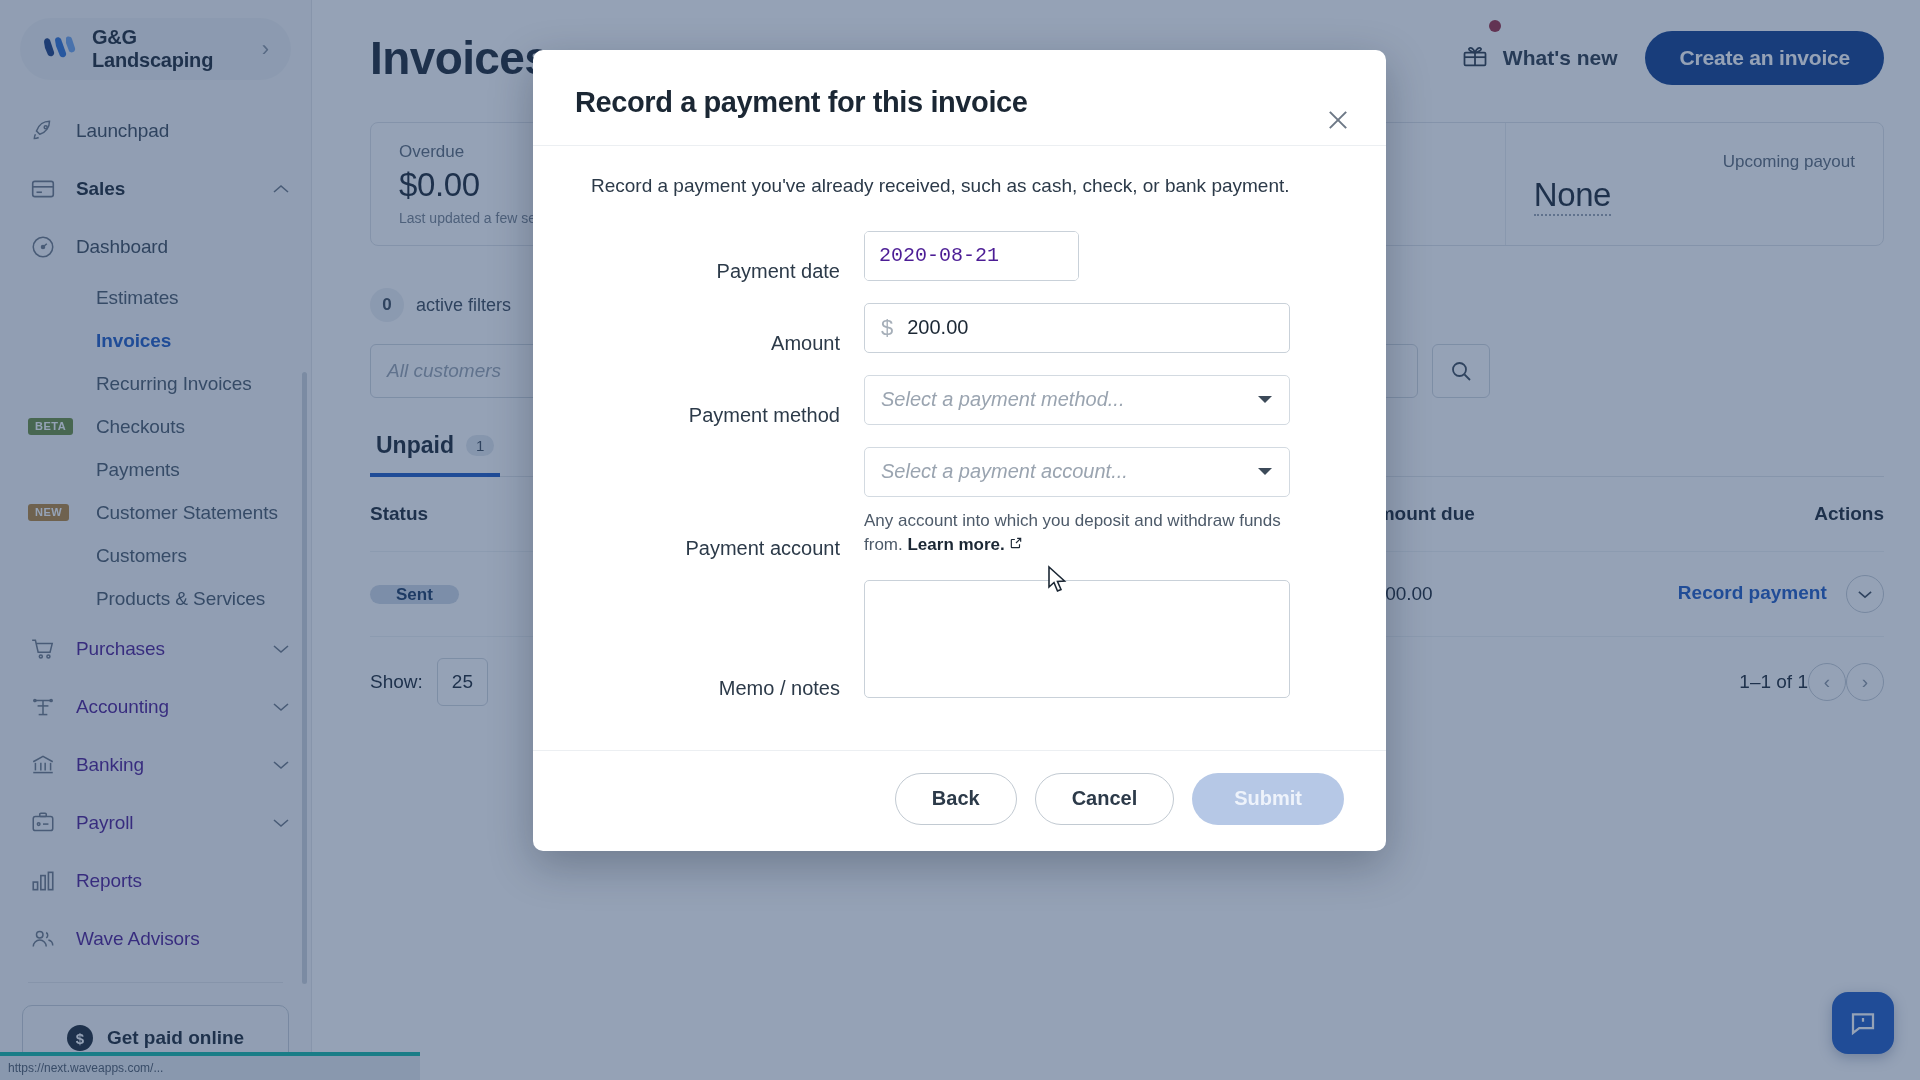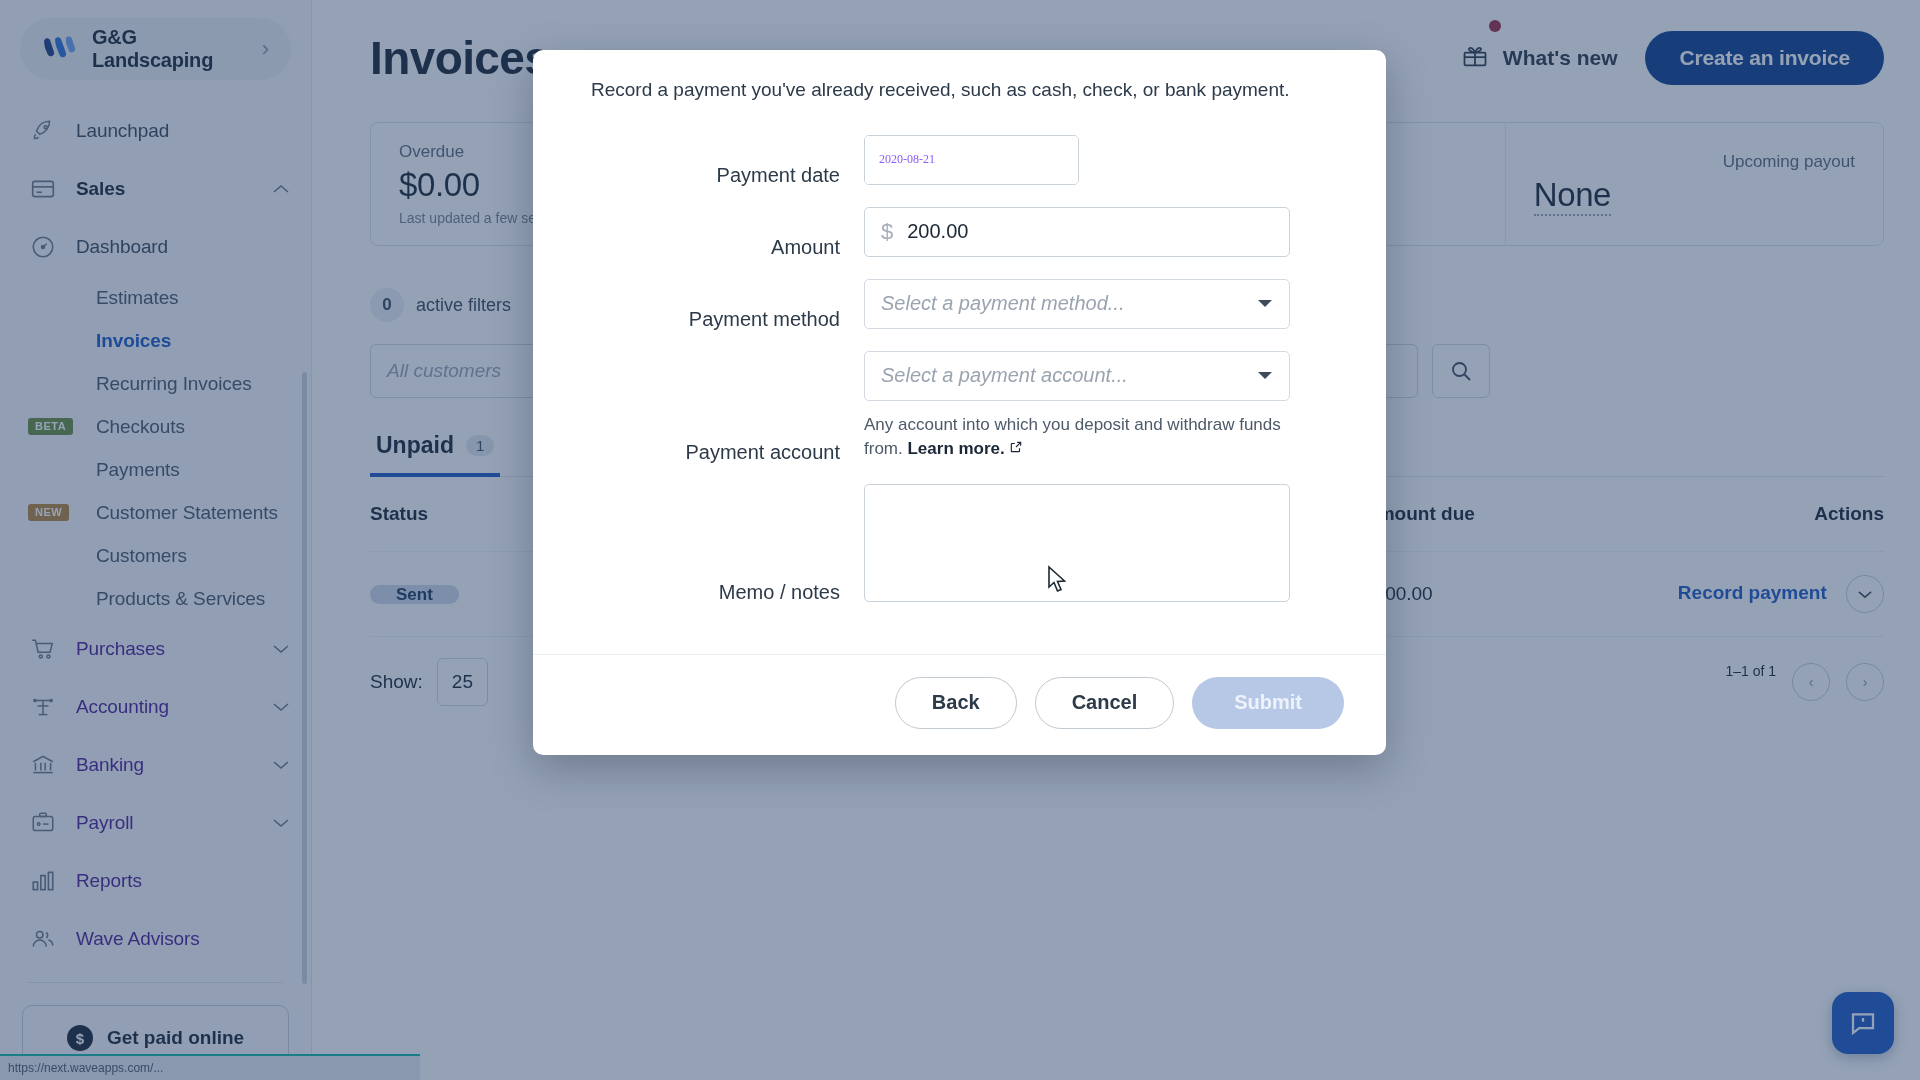--- a/index.html
+++ b/index.html
@@ -131,21 +131,21 @@
   .c-actions { width: 290px; text-align:right; }
   .chip-sent { background:#cfd9e6; color:#1b3a63; border-radius: 16px; padding: 0 26px; font-size:17px; font-weight:700; }
   .link-action { color:#1f5bc4; font-weight:700; cursor:pointer; }
   .caret-btn { width: 38px; height:38px; border-radius:50%; border:1px solid #c6cdd5; display:inline-flex;
                align-items:center; justify-content:center; margin-left: 14px; color:#3c4a59; cursor:pointer;}
 
   .foot-row { display:flex; align-items:center; height: 90px; }
   .show-label { font-size:19px; color:#1b2734; margin-right: 14px; }
   .select-25 { height: 48px; border:1px solid #d2d8df; border-radius:6px; padding: 0 14px;
                display:flex; align-items:center; font-size:19px; color:#1b2734; }
-  .pager { margin-left:auto; display:flex; align-items:flex-start; gap: 16px; font-size:14px; color:#1b2734; }
+  .pager { margin-left:auto; display:flex; align-items:center; gap: 0; font-size:19px; color:#1b2734; }
   .pg-btn { width: 38px; height: 38px; border-radius:50%; border:1px solid #c6cdd5;
             display:flex; align-items:center; justify-content:center; color:#8a94a1; cursor:pointer;}
 
   
   #dim { position:absolute; inset:0; background: rgba(34,61,103,0.48); }
 
   
   #modal {
     position:absolute; left: 533px; top: 50px; width: 853px;
     background:#fff; border-radius: 10px; box-shadow: 0 14px 44px rgba(10,20,40,.28);
@@ -158,22 +158,22 @@
   .modal-body { padding: 26px 58px 30px; }
   .modal-desc { font-size: 19px; color:#2c3a49; line-height: 1.5; max-width: 720px; }
 
   .form { margin-top: 30px; }
   .frow { display:flex; align-items:flex-end; margin-bottom: 22px; }
   .flabel { width: 273px; text-align:right; padding-right: 24px; font-size: 20px; color:#2c3a49;
             line-height: 1; padding-top: 16px; }
   .fctrl { flex: 1; }
 
   .inp-date { display:flex; width: 215px; height: 50px; border:1px solid #c9d1d9; border-radius:5px; overflow:hidden; }
-  .inp-date input { flex:1; border:none; outline:none; font-size:12px; color:#8b5cf6; padding: 0 14px;
-                    font-family:Liberation Serif, serif; background:#fff; }
+  .inp-date input { flex:1; border:none; outline:none; font-size:20px; color:#4c1d95; padding: 0 14px;
+                    font-family:Liberation Mono, monospace; background:#fff; }
 
   .inp-amount { display:flex; align-items:center; width: 426px; height: 50px; border:1px solid #c9d1d9;
                 border-radius:5px; padding: 0 16px; gap: 14px; background:#fff; }
   .inp-amount .cur { font-size:22px; color:#a6afb9; }
   .inp-amount input { flex:1; border:none; outline:none; font-size:20px; color:#1b2734;
                       font-family:"Liberation Sans",sans-serif; }
 
   .selectbox { display:flex; align-items:center; width: 426px; height: 50px; border:1px solid #d3dae1;
                border-radius:5px; padding: 0 16px; background:#fff; cursor:pointer; }
   .selectbox .sel-text { flex:1; font-size:20px; color:#9aa4b0; font-style: italic; }
@@ -197,21 +197,21 @@
 
   
   #chat {
     position:absolute; right: 26px; bottom: 26px; width: 62px; height: 62px; border-radius: 16px;
     background:#1f5bc4; display:flex; align-items:center; justify-content:center; cursor:pointer;
     box-shadow: 0 4px 14px rgba(20,40,90,.3);
   }
   
   #statusbar {
     position:absolute; left:0; bottom:0; width: 420px; height: 22px; background:#e9ecef;
-    border-top:2px solid #14b8a6; font-size: 12px; color:#4d5a69;
+    border-top:4px solid #14b8a6; font-size: 12px; color:#4d5a69;
     display:flex; align-items:center; padding: 12px 8px; overflow:hidden; white-space:nowrap;
   }
 </style>
 </head>
 <body>
 
 <div id="app-root">
 
   <aside id="sidebar">
 
@@ -537,20 +537,29 @@
     </svg>
   </div>
 
   <div id="statusbar">https://next.waveapps.com/...</div>
 </div>
 
 <div id="dim"></div>
 
 <div id="modal">
 
+  <div class="modal-head">
+    <div class="modal-title">Record a payment for this invoice</div>
+    <div class="modal-close">
+      <svg width="28" height="28" viewBox="0 0 24 24" fill="none" stroke="currentColor" stroke-width="1.7">
+        <path d="M5 5l14 14"></path>
+          <path d="M19 5L5 19"></path>
+      </svg>
+    </div>
+  </div>
 
   <div class="modal-body">
     <div class="modal-desc">Record a payment you've already received, such as cash, check, or bank payment.</div>
 
     <div class="form">
 
       <div class="frow">
         <div class="flabel">Payment date</div>
         <div class="fctrl">
           <div class="inp-date">

